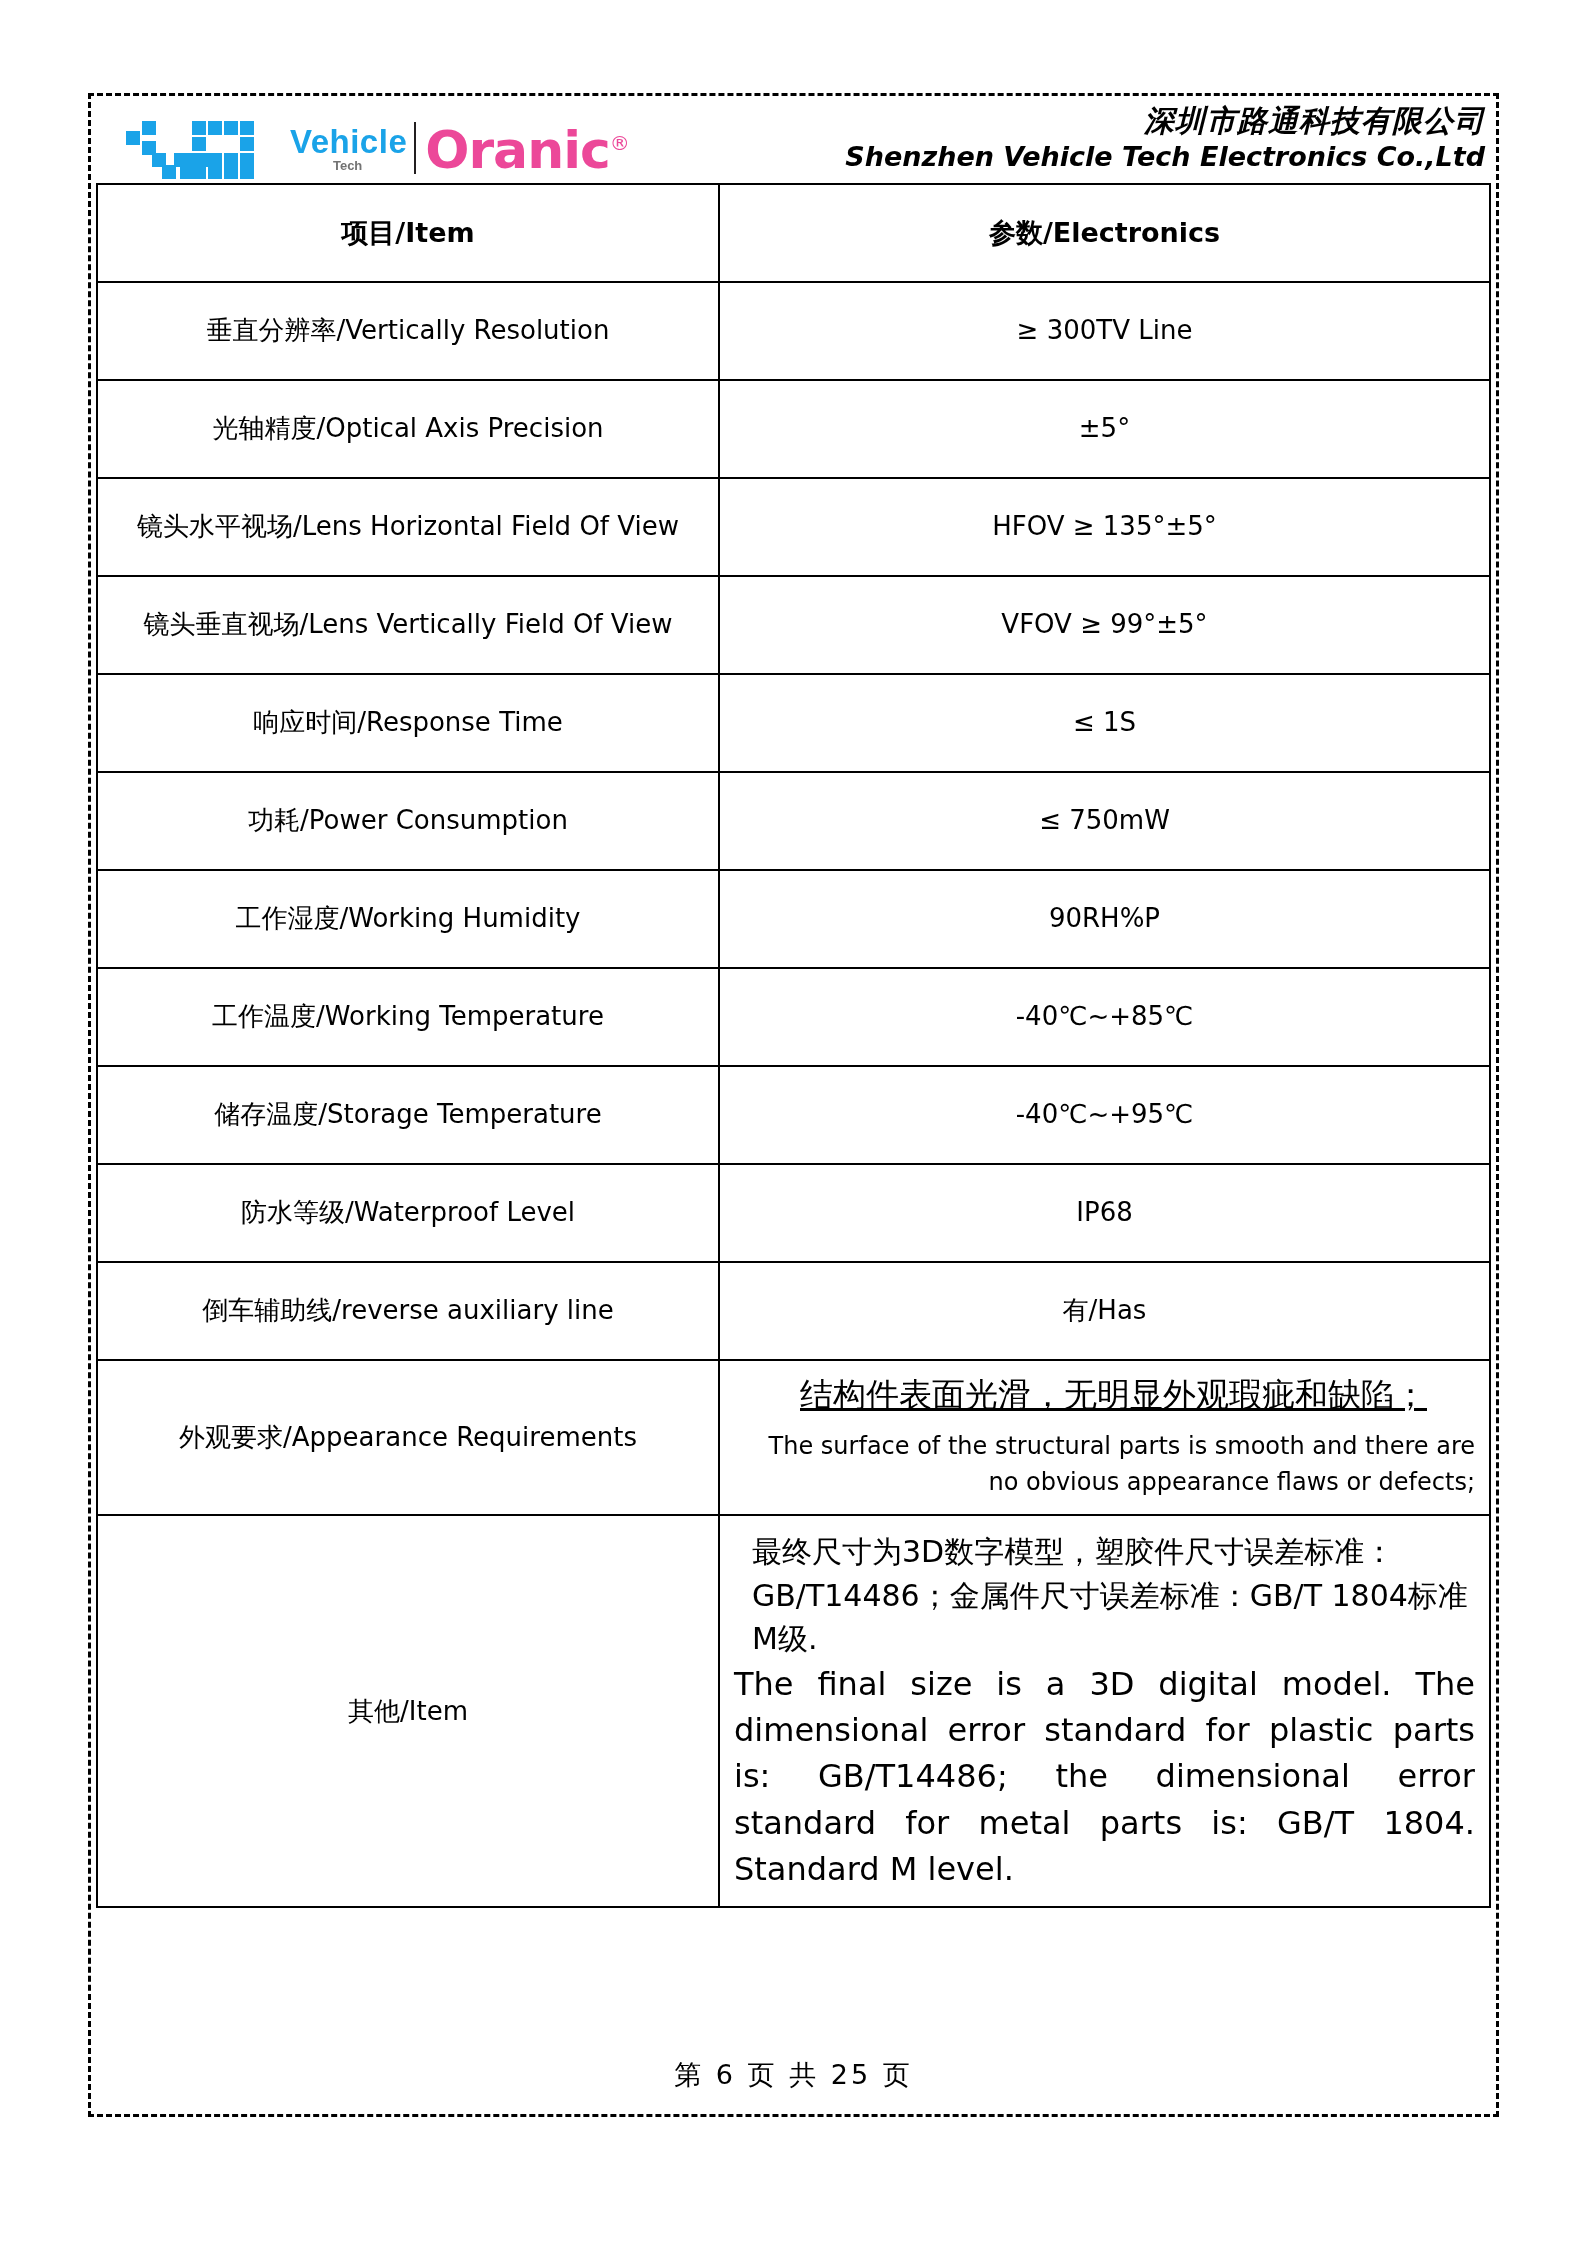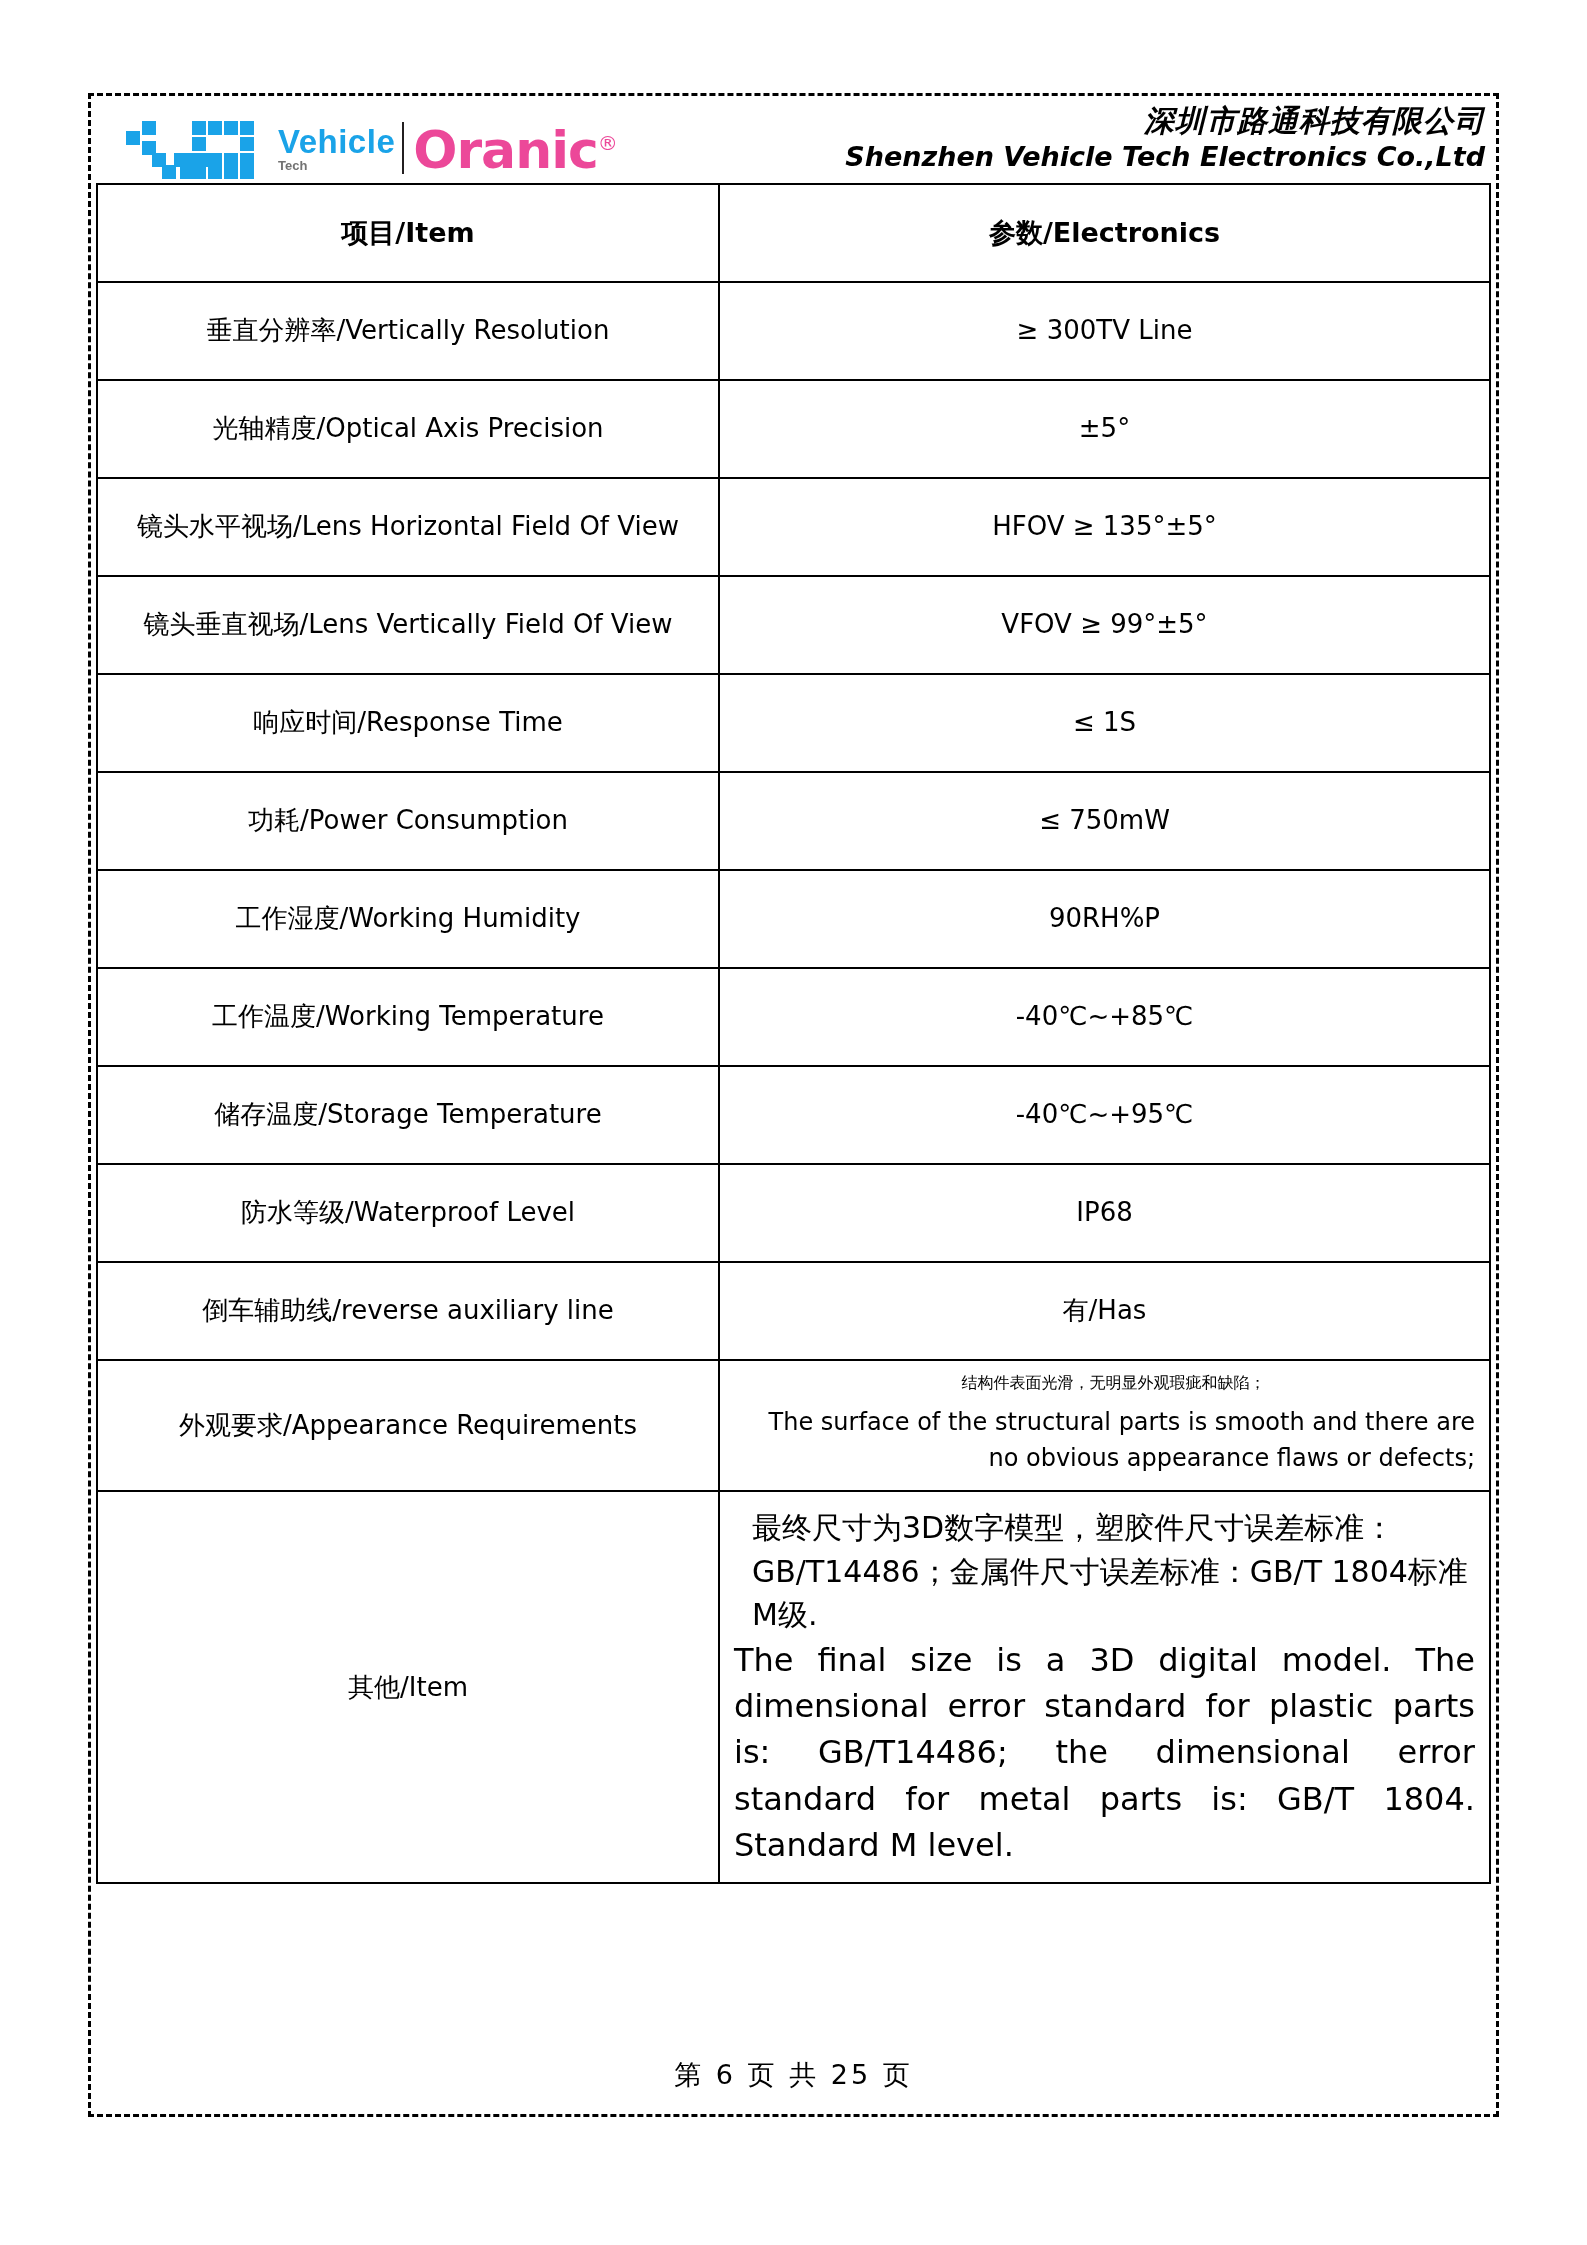--- a/index.html
+++ b/index.html
@@ -50,22 +50,22 @@
     align-items: center;
     padding-left: 22px;
     padding-top: 16px;
   }
   .pixel-logo {
     display: block;
   }
   .vehicle-block {
     display: flex;
     flex-direction: column;
-    align-items: flex-start;
-    margin-left: 0;
+    align-items: center;
+    margin-left: 12px;
     line-height: 1;
   }
   .vehicle-word {
     color: #1aa3e8;
     font-size: 33px;
     font-weight: 600;
     letter-spacing: 0.5px;
     font-family: "Liberation Sans", sans-serif;
   }
   .tech-word {
@@ -143,23 +143,24 @@
   }
   .cell-head {
     text-align: center;
     font-size: 27px;
     font-weight: 700;
     font-family: "DejaVu Sans", "Liberation Sans", sans-serif;
     padding: 24px 10px;
   }
   .appear-cn {
     text-align: center;
-    font-size: 16px;
+    font-size: 33px;
     font-family: "DejaVu Sans", "Liberation Sans", sans-serif;
     padding: 12px 14px 4px 32px;
+    text-decoration: underline;
   }
   .appear-en {
     text-align: right;
     font-size: 24px;
     font-family: "DejaVu Sans", "Liberation Sans", sans-serif;
     padding: 6px 14px 14px 14px;
     line-height: 1.5;
   }
   .other-cn {
     text-align: left;

